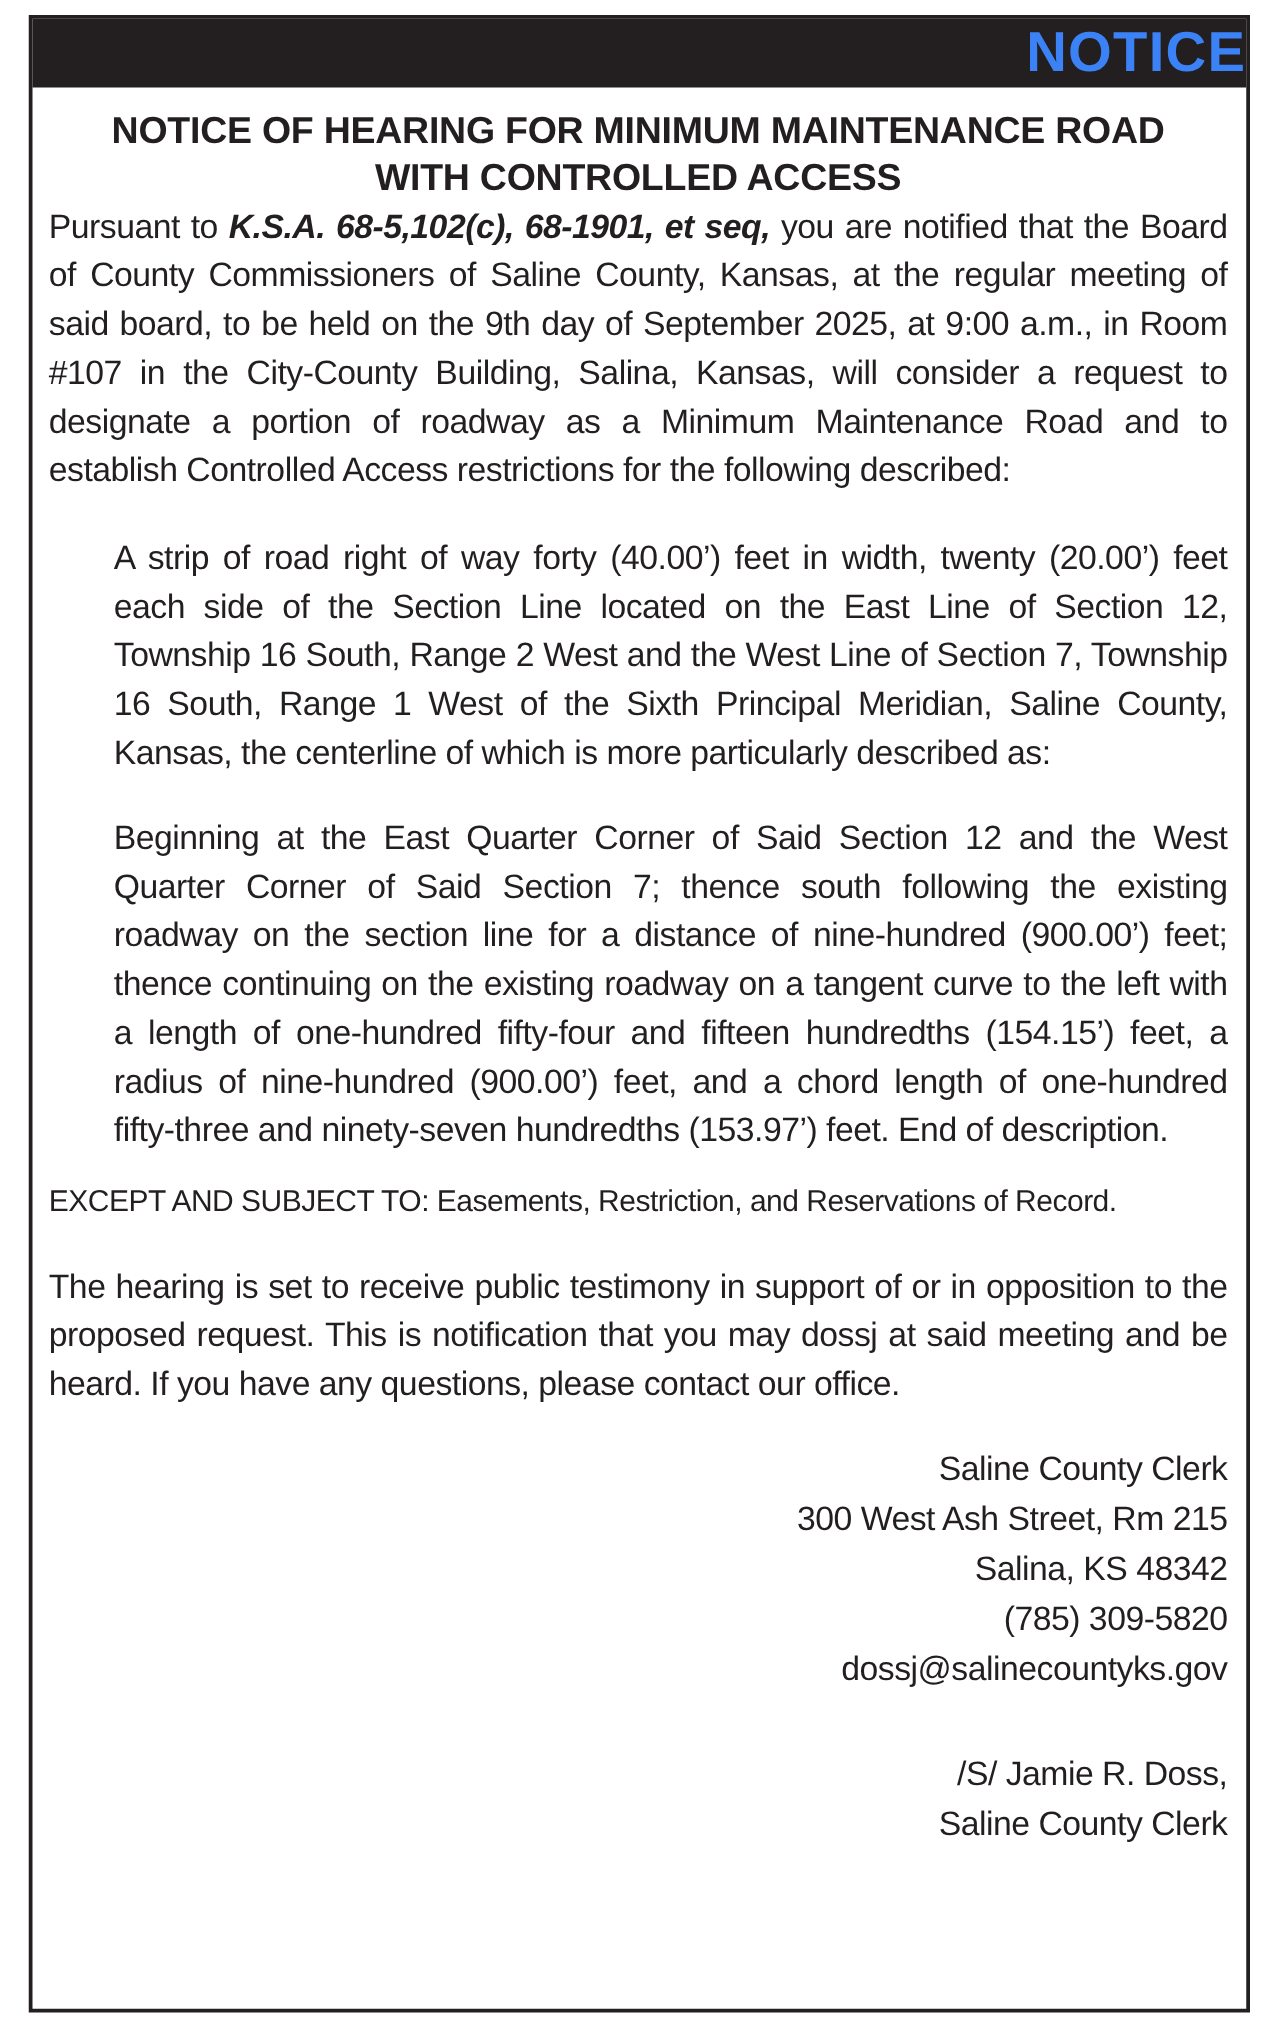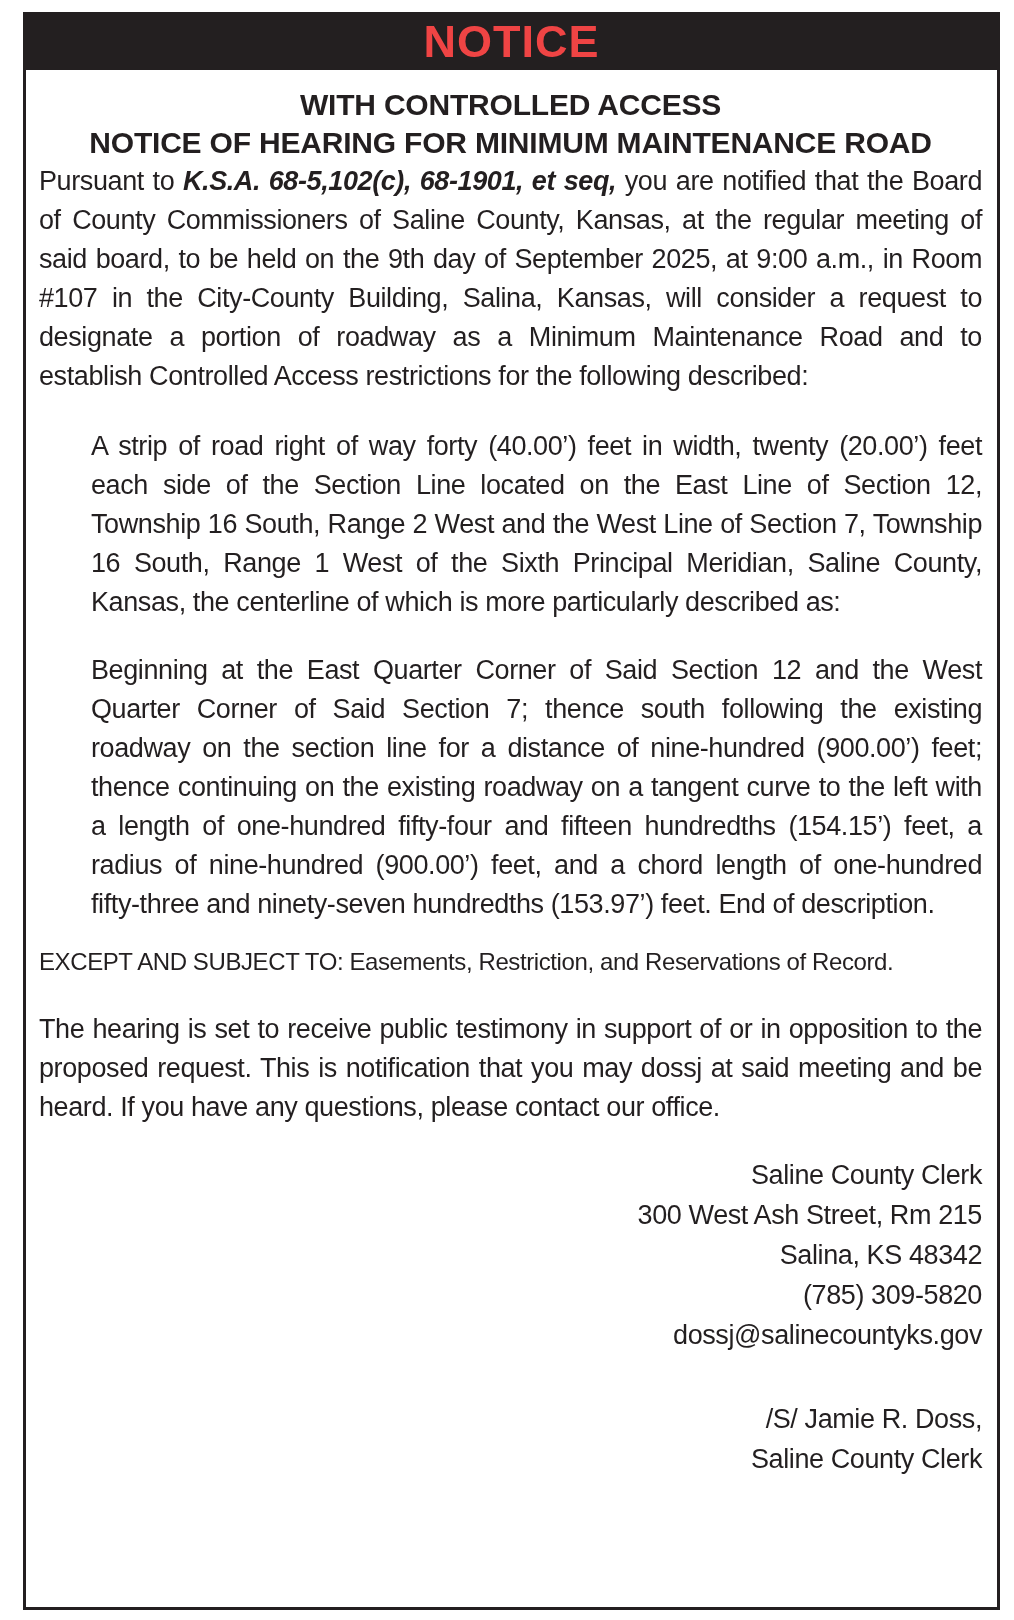--- a/index.html
+++ b/index.html
@@ -21,22 +21,22 @@
     top: 12px;
     width: 977px;
     height: 1598px;
     border: 3px solid #231f20;
     background: #ffffff;
     font-stretch: condensed;
   }
   .banner {
     height: 55px;
     background: #231f20;
-    color: #ef4444;
-    text-align: center;
+    color: #3b82f6;
+    text-align: right;
     font-weight: 700;
     font-size: 45px;
     line-height: 54px;
     letter-spacing: 1px;
   }
   .content {
     padding: 0 15px 0 13px;
     color: #231f20;
     font-size: 27px;
     line-height: 39px;
@@ -89,22 +89,22 @@
 <div class="page">
   <div class="sheet">
 
     <div class="banner">
       <span>NOTICE</span>
     </div>
 
     <div class="content">
 
       <div class="title">
+        <span class="title-line">NOTICE OF HEARING FOR MINIMUM MAINTENANCE ROAD</span>
         <span class="title-line">WITH CONTROLLED ACCESS</span>
-        <span class="title-line">NOTICE OF HEARING FOR MINIMUM MAINTENANCE ROAD</span>
       </div>
 
 
       <p class="para"><span>Pursuant to </span><span class="bold-italic">K.S.A. 68-5,102(c), 68-1901, et seq,</span><span> you are notified that the Board of County Commissioners of Saline County, Kansas, at the regular meeting of said board, to be held on the 9th day of September 2025, at 9:00 a.m., in Room #107 in the City-County Building, Salina, Kansas, will consider a request to designate a portion of roadway as a Minimum Maintenance Road and to establish Controlled Access restrictions for the following described:</span></p>
 
       <div class="indent">
         <p class="para">A strip of road right of way forty (40.00’) feet in width, twenty (20.00’) feet each side of the Section Line located on the East Line of Section 12, Township 16 South, Range 2 West and the West Line of Section 7, Township 16 South, Range 1 West of the Sixth Principal Meridian, Saline County, Kansas, the centerline of which is more particularly described as:</p>
         <p class="para">Beginning at the East Quarter Corner of Said Section 12 and the West Quarter Corner of Said Section 7; thence south following the existing roadway on the section line for a distance of nine-hundred (900.00’) feet; thence continuing on the existing roadway on a tangent curve to the left with a length of one-hundred fifty-four and fifteen hundredths (154.15’) feet, a radius of nine-hundred (900.00’) feet, and a chord length of one-hundred fifty-three and ninety-seven hundredths (153.97’) feet. End of description.</p>
       </div>
 

